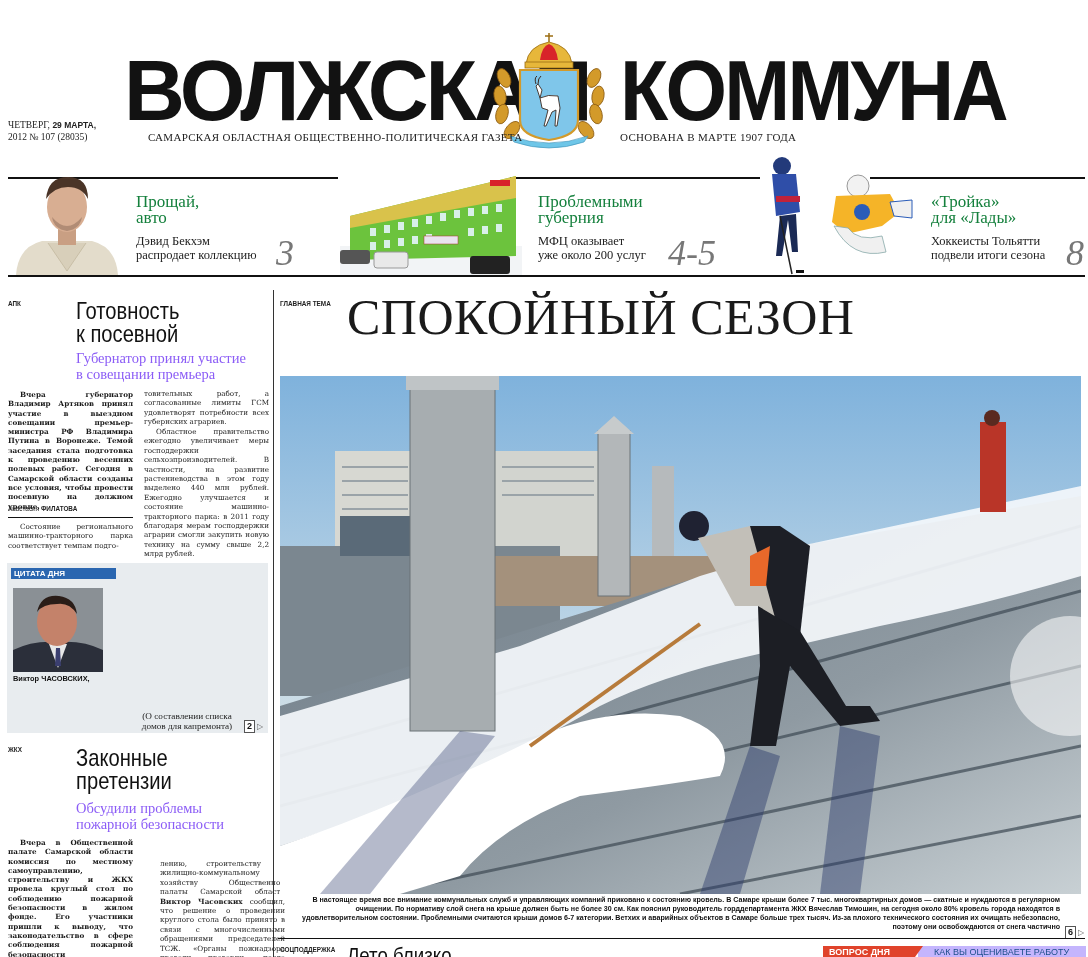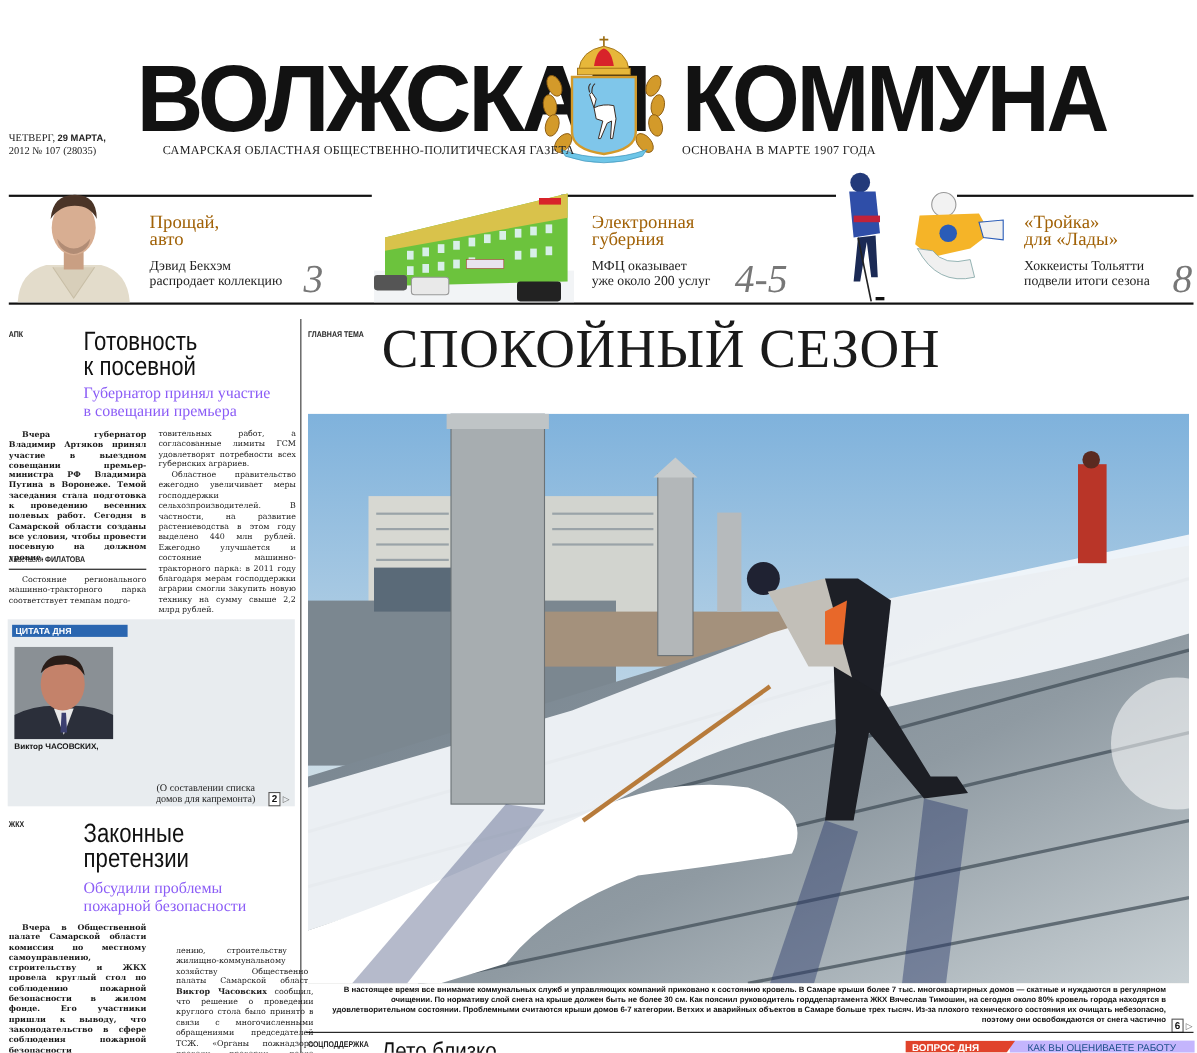--- a/index.html
+++ b/index.html
@@ -19,21 +19,21 @@
   }
   .mast-left { left: 124px; transform: scaleX(0.98) scaleY(1.0); }
   .mast-right { left: 620px; transform: scaleX(0.92); }
   .tagline { top: 131px; font-family: "Liberation Serif", serif; font-size: 11px; letter-spacing: 0.3px; color: #222; white-space: nowrap; }
   .tag-left { left: 148px; }
   .tag-right { left: 620px; }
   .crest { left: 490px; top: 28px; width: 118px; height: 122px; }
 
   
   .rule { position: absolute; background: #111; }
-  .teaser-title { font-family: "Liberation Serif", serif; font-size: 17px; line-height: 16px; color: #a16207; }
+  .teaser-title { font-family: "Liberation Serif", serif; font-size: 17px; line-height: 16px; color: #15803d; }
   .teaser-sub { font-family: "Liberation Serif", serif; font-size: 12.5px; line-height: 14px; color: #222; }
   .teaser-num { font-family: "Liberation Serif", serif; font-style: italic; font-size: 36px; color: #777; line-height: 36px; }
 
   
   .rubric { font-family: "Liberation Sans", sans-serif; font-size: 7.5px; font-weight: bold; color: #222; transform: scaleX(0.85); transform-origin: left top; }
   .head-sans { font-family: "Liberation Sans", sans-serif; font-size: 24px; line-height: 23px; color: #111; transform: scaleX(0.84); transform-origin: left top; white-space: nowrap; }
   .deck { font-family: "Liberation Serif", serif; font-size: 14.5px; line-height: 16px; color: #8b5cf6; }
   .body-bold { font-family: "DejaVu Serif", serif; font-weight: bold; font-size: 7.2px; line-height: 9.3px; text-align: justify; color: #1a1a1a; }
   .body { font-family: "DejaVu Serif", serif; font-size: 7.2px; line-height: 9.4px; text-align: justify; color: #222; }
   .indent { text-indent: 12px; }
@@ -161,21 +161,21 @@
         <rect x="156" y="58" width="6" height="8"></rect>
     </g>
     <rect x="150" y="14" width="20" height="6" fill="#d8232a"></rect>
     <rect x="84" y="70" width="34" height="8" fill="#e9e4ef" stroke="#a33" stroke-width="0.5"></rect>
     <rect x="0" y="84" width="30" height="14" rx="3" fill="#555"></rect>
     <rect x="34" y="86" width="34" height="16" rx="3" fill="#e9e9e9" stroke="#999"></rect>
     <rect x="130" y="90" width="40" height="18" rx="3" fill="#222"></rect>
   </svg>
 </div>
 <div class="abs teaser-title" style="left:538px; top:194px;">
-  <div>Электронная</div>
+  <div>Проблемными</div>
   <div>губерния</div>
 </div>
 <div class="abs teaser-sub" style="left:538px; top:234px;">
   <div>МФЦ оказывает</div>
   <div>уже около 200 услуг</div>
 </div>
 <div class="abs teaser-num" style="left:668px; top:235px;">4-5</div>
 
 <div class="abs" style="left:762px; top:156px; width:156px; height:122px;">
   <svg width="156" height="122" viewBox="0 0 156 122">

